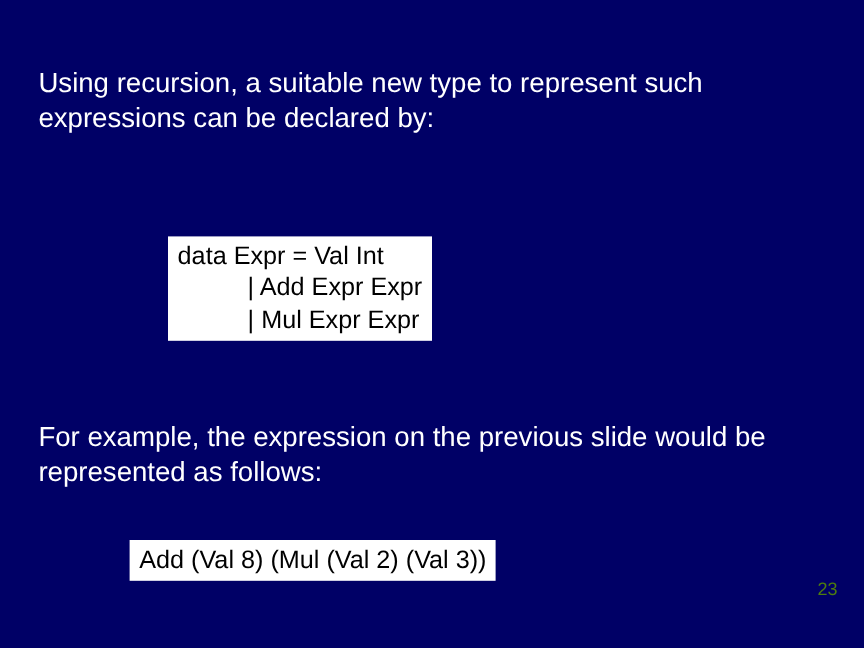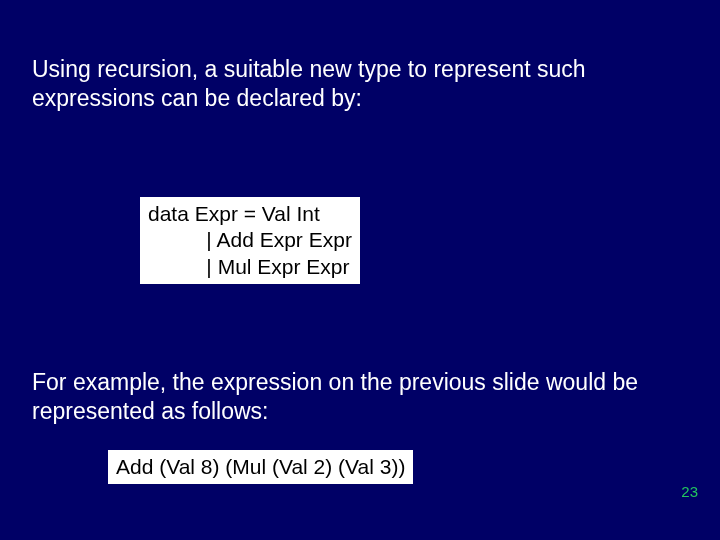--- a/index.html
+++ b/index.html
@@ -28,21 +28,20 @@
   }
   .para1 {
     left: 32px;
     top: 55px;
     width: 650px;
   }
   .para2 {
     left: 32px;
     top: 350px;
     width: 650px;
-    margin-top: 18px;
   }
   .codebox {
     position: absolute;
     background: #ffffff;
     color: #000000;
     font-size: 21px;
     line-height: 1.25;
     padding: 4px 8px 4px 8px;
     font-family: Arial, Helvetica, sans-serif;
     white-space: pre;
@@ -54,21 +53,21 @@
   }
   .codebox2 {
     left: 108px;
     top: 450px;
   }
   .pagenum {
     position: absolute;
     right: 22px;
     bottom: 12px;
     font-size: 15px;
-    color: #22c55e;
+    color: #4d7c0f;
   }
 </style>
 </head>
 <body>
 
 <div class="slide">
   <div class="para para1">Using recursion, a suitable new type to represent such expressions can be declared by:</div>
   <div class="codebox codebox1">data Expr = Val Int
           | Add Expr Expr
           | Mul Expr Expr</div>

